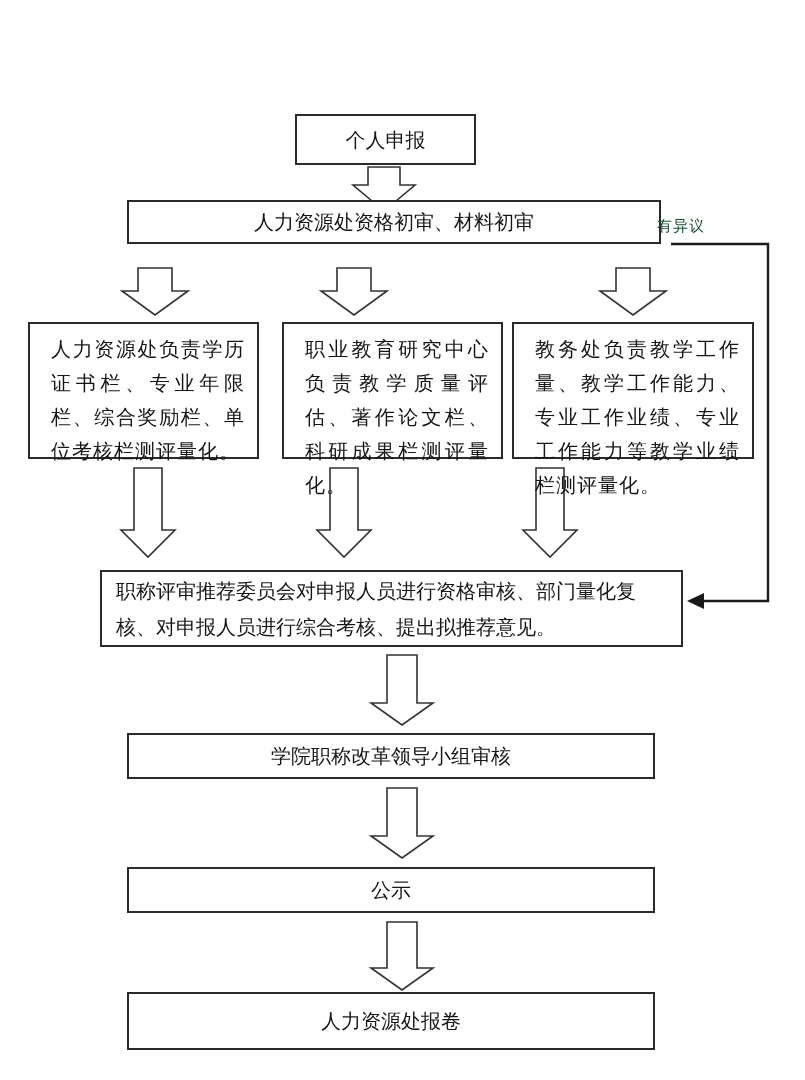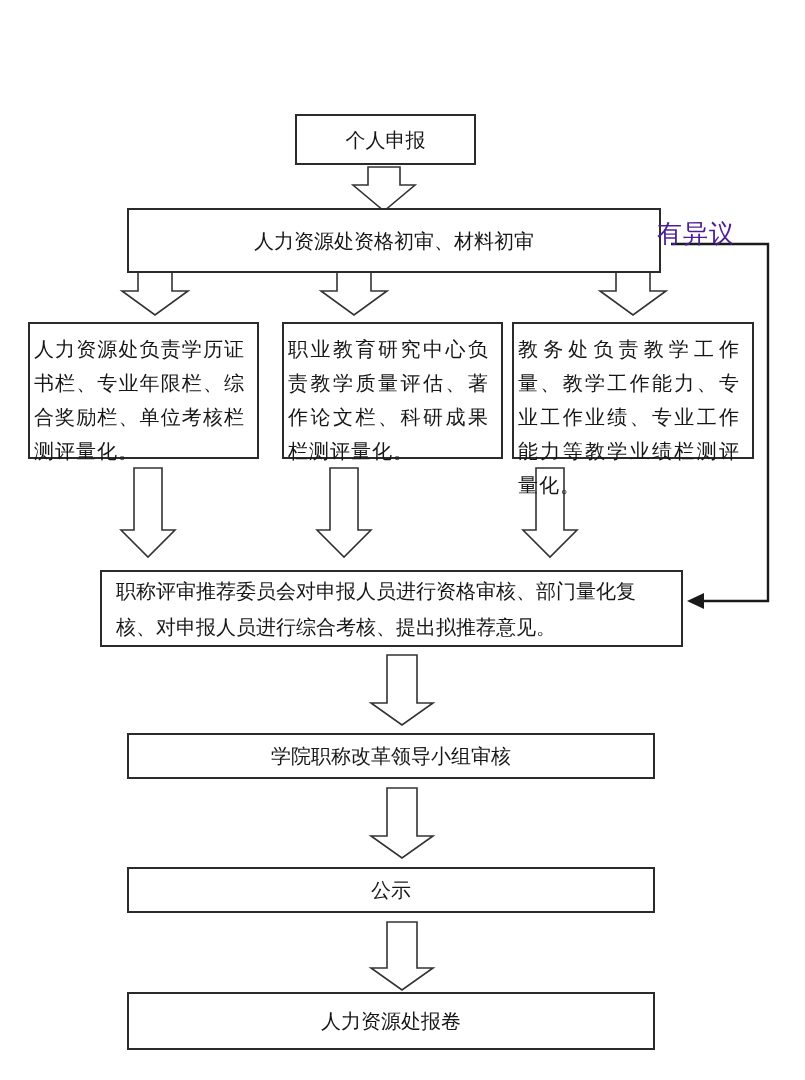--- a/index.html
+++ b/index.html
@@ -38,41 +38,41 @@
     font-size: 20px;
     line-height: 34px;
   }
   .node.center {
     display: flex;
     align-items: center;
     justify-content: center;
     text-align: left;
   }
   .node.para {
-    padding: 8px 12px 6px 4px;
+    padding: 8px 12px 6px 21px;
     text-align: justify;
     text-justify: inter-character;
     letter-spacing: 1px;
   }
   .node-apply        { left: 295px; top: 114px; width: 181px; height: 51px; }
-  .node-hr-review    { left: 127px; top: 208px; width: 534px; height: 65px; }
+  .node-hr-review    { left: 127px; top: 200px; width: 534px; height: 44px; }
   .node-hr-quant     { left: 28px;  top: 322px; width: 231px; height: 137px; }
   .node-voc-edu      { left: 282px; top: 322px; width: 221px; height: 137px; }
   .node-academic     { left: 512px; top: 322px; width: 242px; height: 137px; }
   .node-committee    { left: 100px; top: 570px; width: 583px; height: 77px;
                        line-height: 36px; padding: 16px 14px; }
   .node-leading      { left: 127px; top: 733px; width: 528px; height: 46px; }
   .node-publicity    { left: 127px; top: 867px; width: 528px; height: 46px; }
   .node-filing       { left: 127px; top: 992px; width: 528px; height: 58px; }
   .objection-label {
     position: absolute;
     left: 657px; top: 217px;
-    font-size: 25px;
+    font-size: 15px;
     letter-spacing: 1px;
-    color: #4c1d95;
+    color: #14532d;
     white-space: nowrap;
   }
 </style>
 </head>
 <body>
 
 <div class="canvas">
 
   <svg class="arrow-layer" viewBox="0 0 805 1080" xmlns="http://www.w3.org/2000/svg">
     <g fill="#ffffff" stroke="#333333" stroke-width="1.6" stroke-linejoin="miter">

